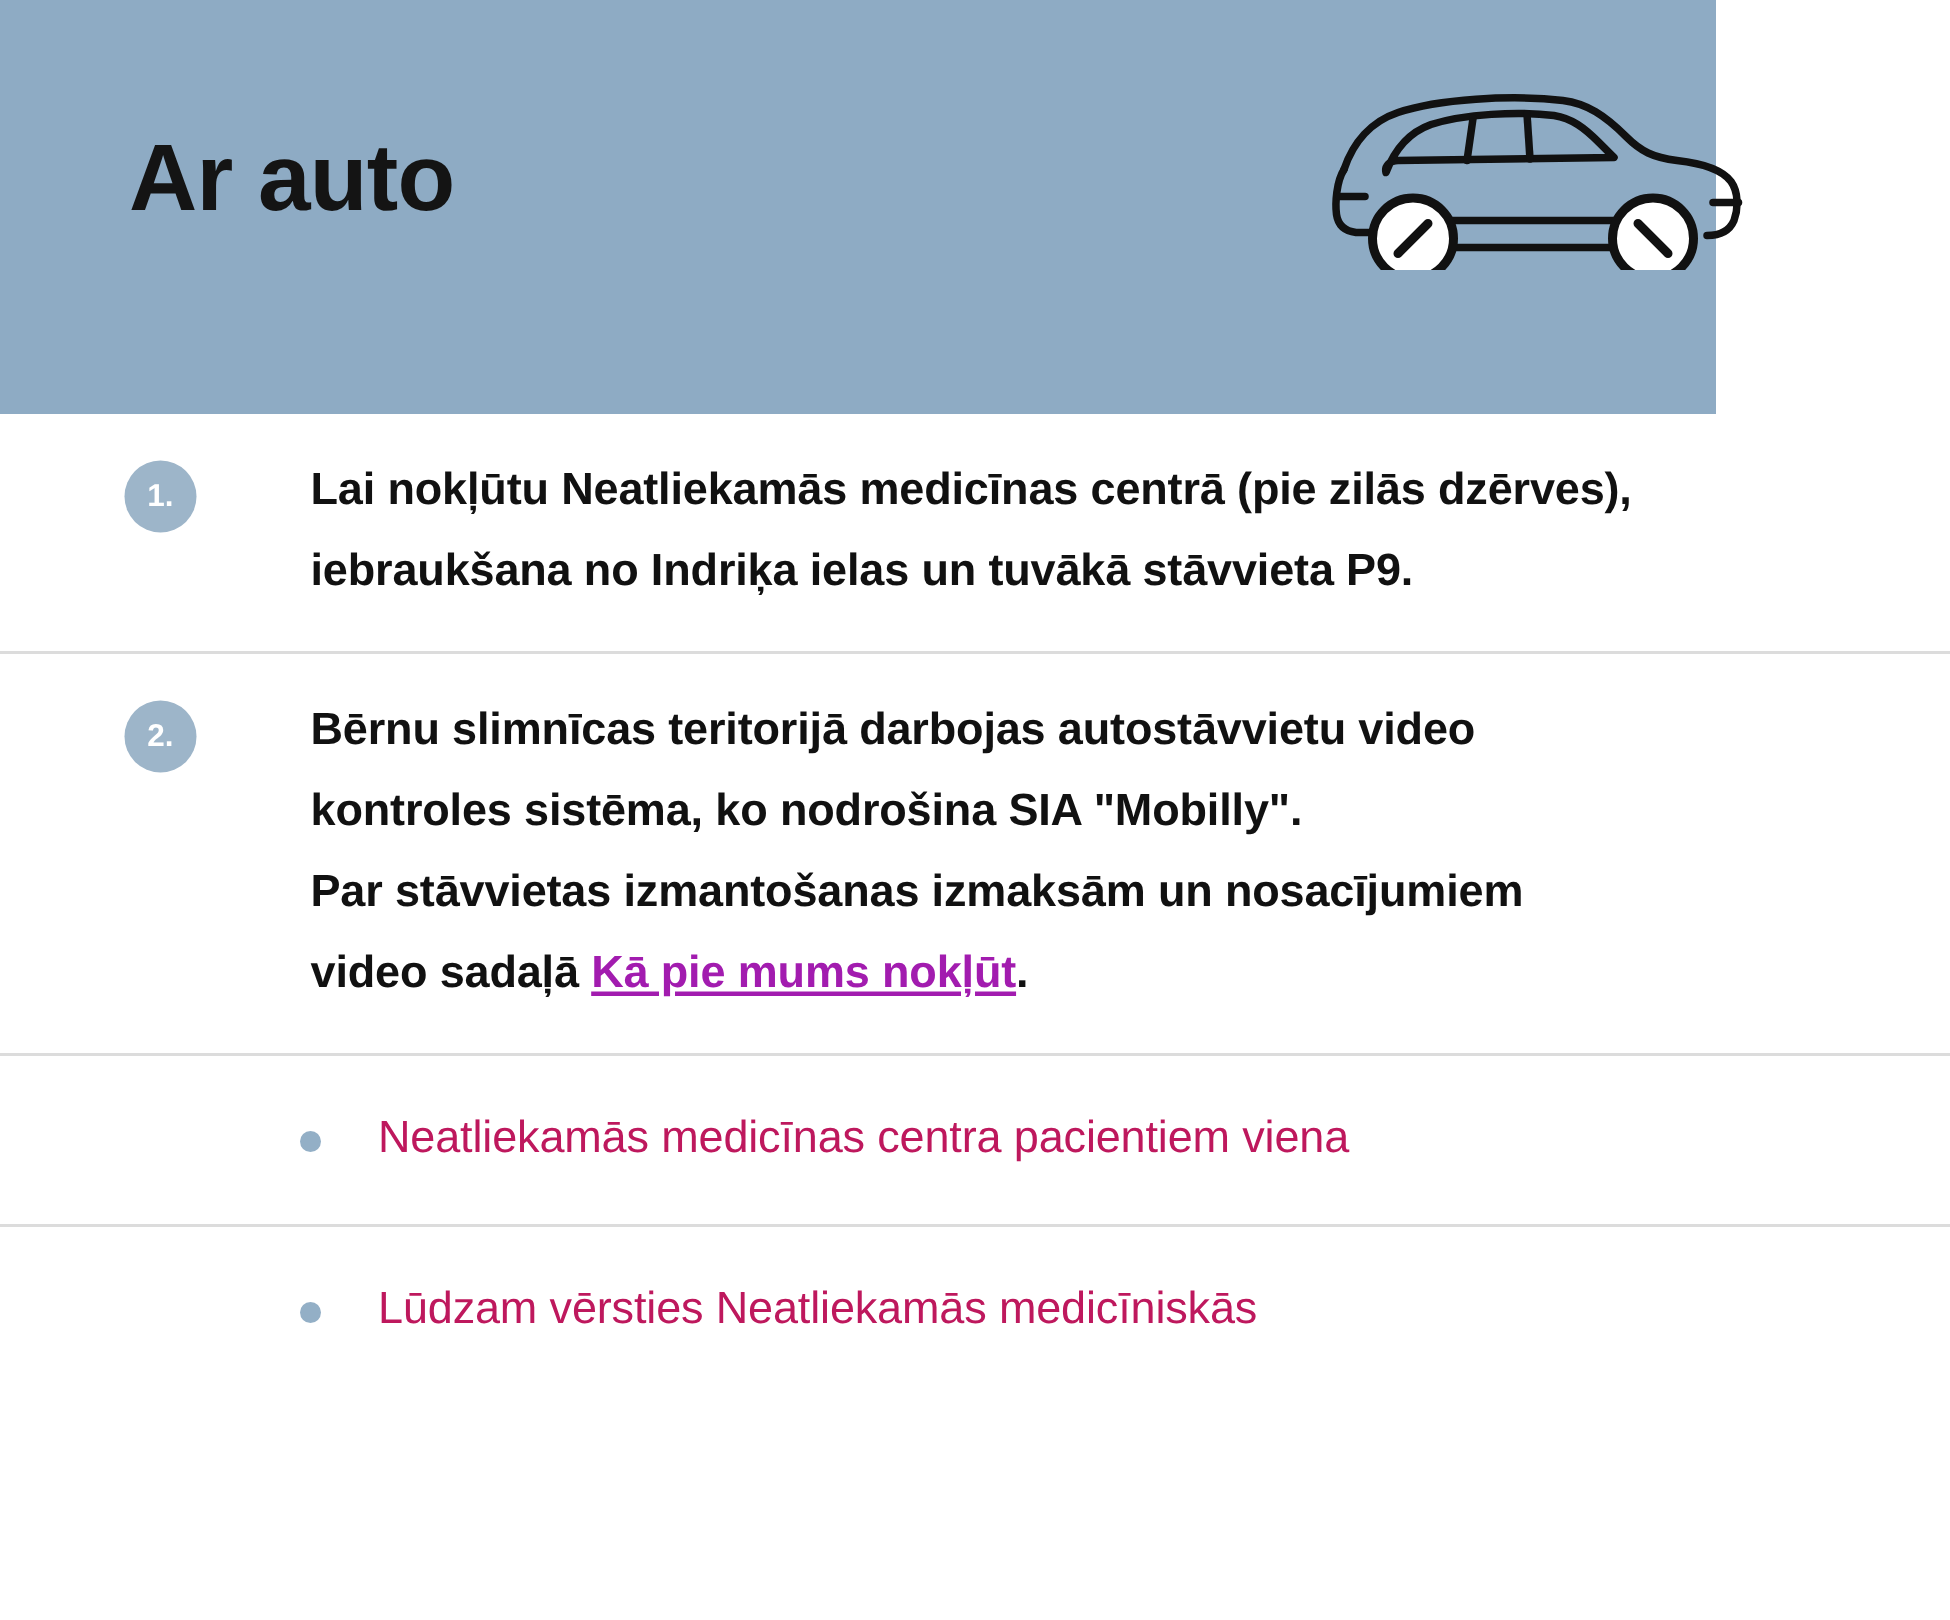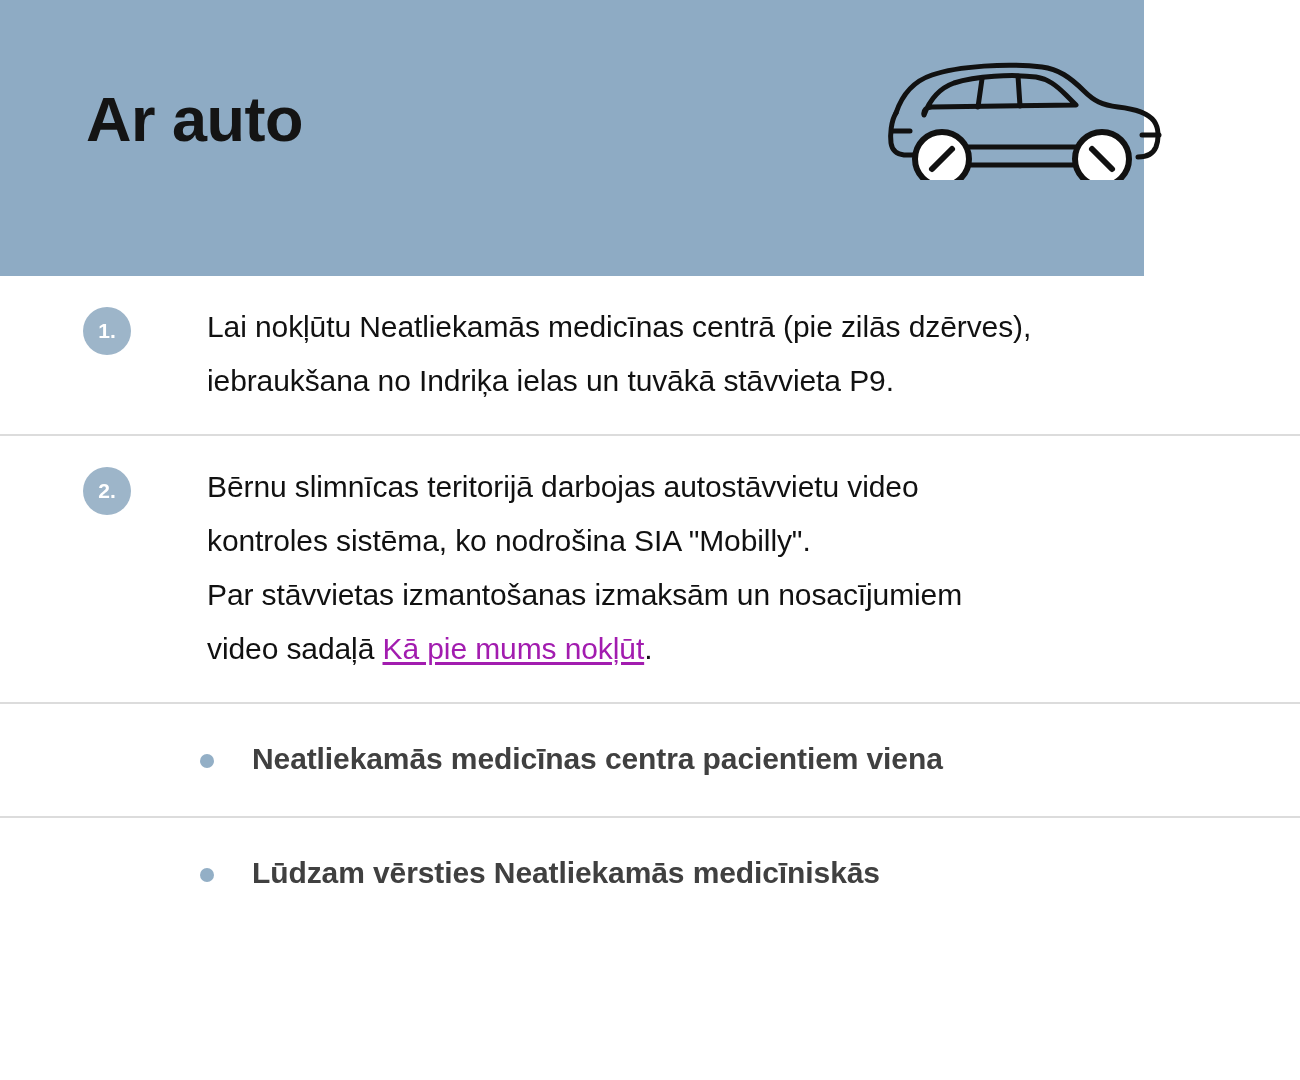--- a/index.html
+++ b/index.html
@@ -80,21 +80,21 @@
     display: flex;
     align-items: center;
     justify-content: center;
     margin-left: 83px;
     margin-top: 7px;
     letter-spacing: 0px;
   }
   .num-text {
     margin-left: 76px;
     font-size: 30px;
-    font-weight: 400;
+    font-weight: 700;
     color: #111111;
     line-height: 54px;
     letter-spacing: -0.1px;
   }
   .num-text .line {
     display: block;
     white-space: nowrap;
   }
   .link {
     text-decoration: underline;
@@ -112,22 +112,22 @@
     height: 14px;
     border-radius: 50%;
     background: #93afc6;
     margin-left: 200px;
     margin-top: 22px;
   }
   .bullet-text {
     margin-left: 38px;
     margin-right: 40px;
     font-size: 30px;
-    font-weight: 700;
-    color: #404040;
+    font-weight: 400;
+    color: #be185d;
     line-height: 54px;
     letter-spacing: -0.1px;
   }
   .bullet-text .line {
     display: block;
     white-space: nowrap;
   }
 </style>
 </head>
 <body>

